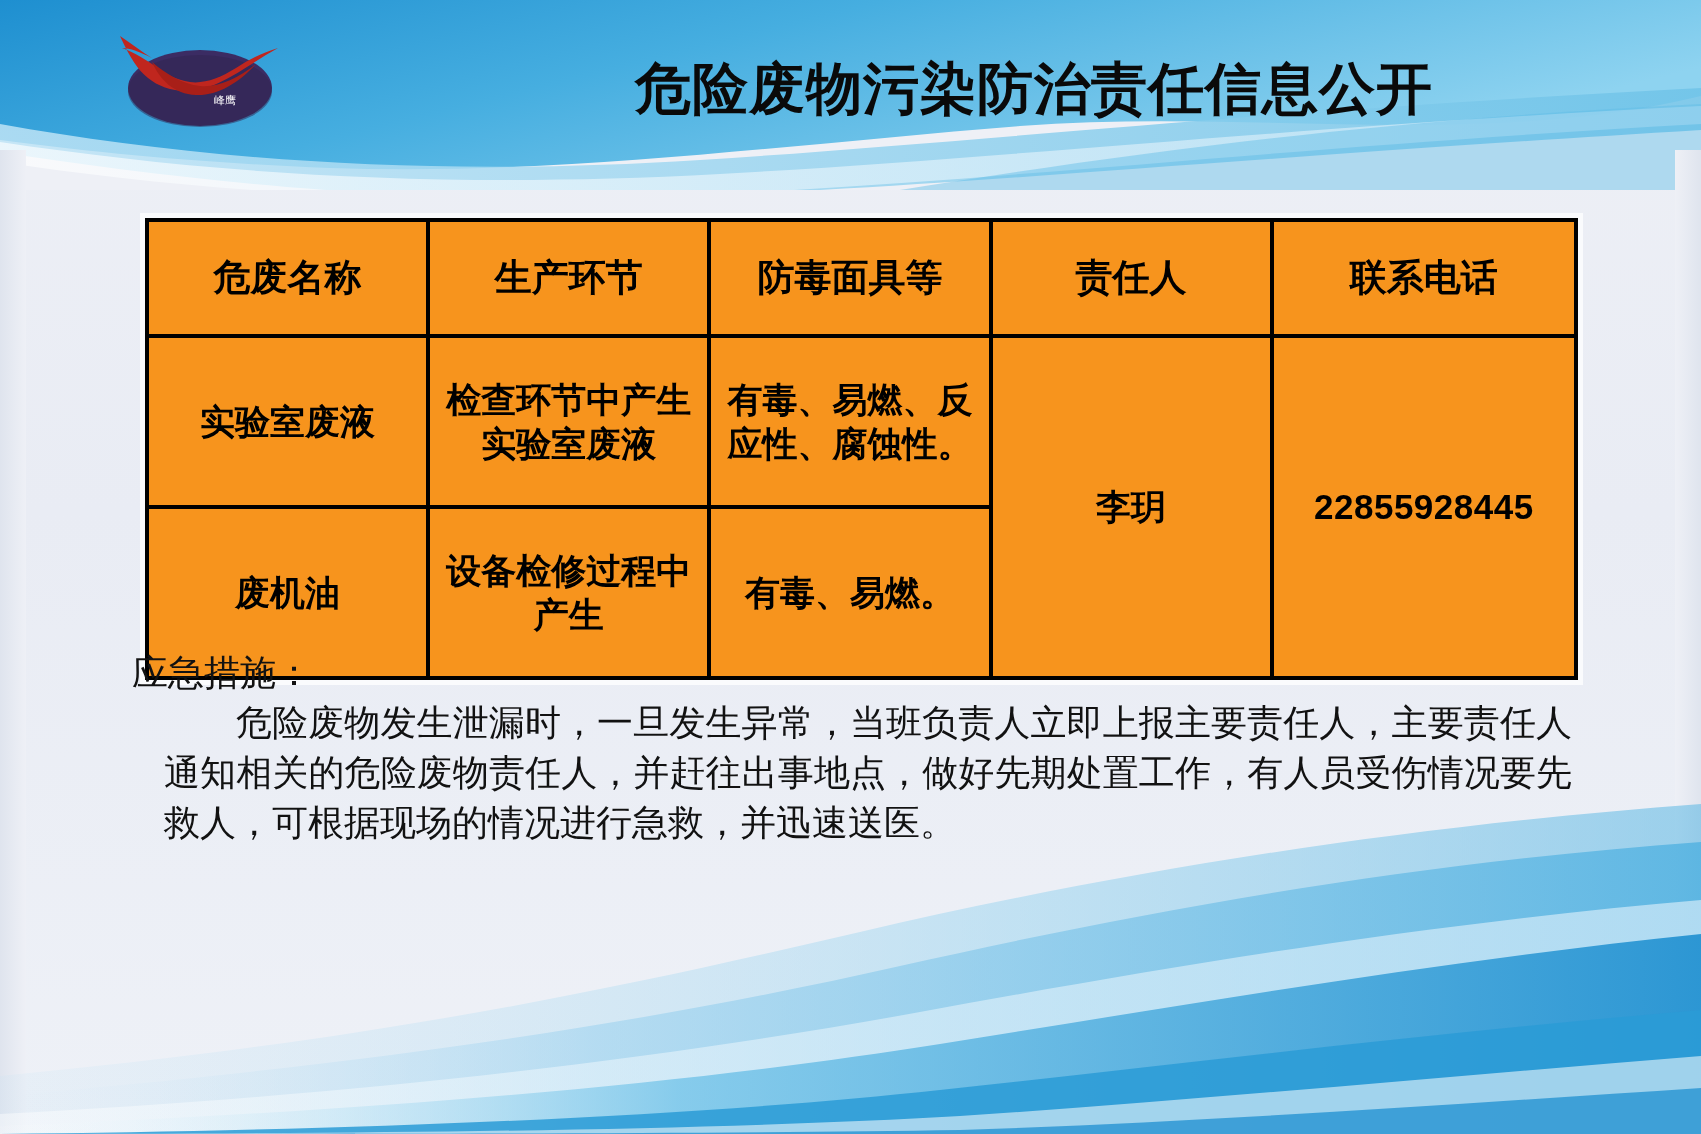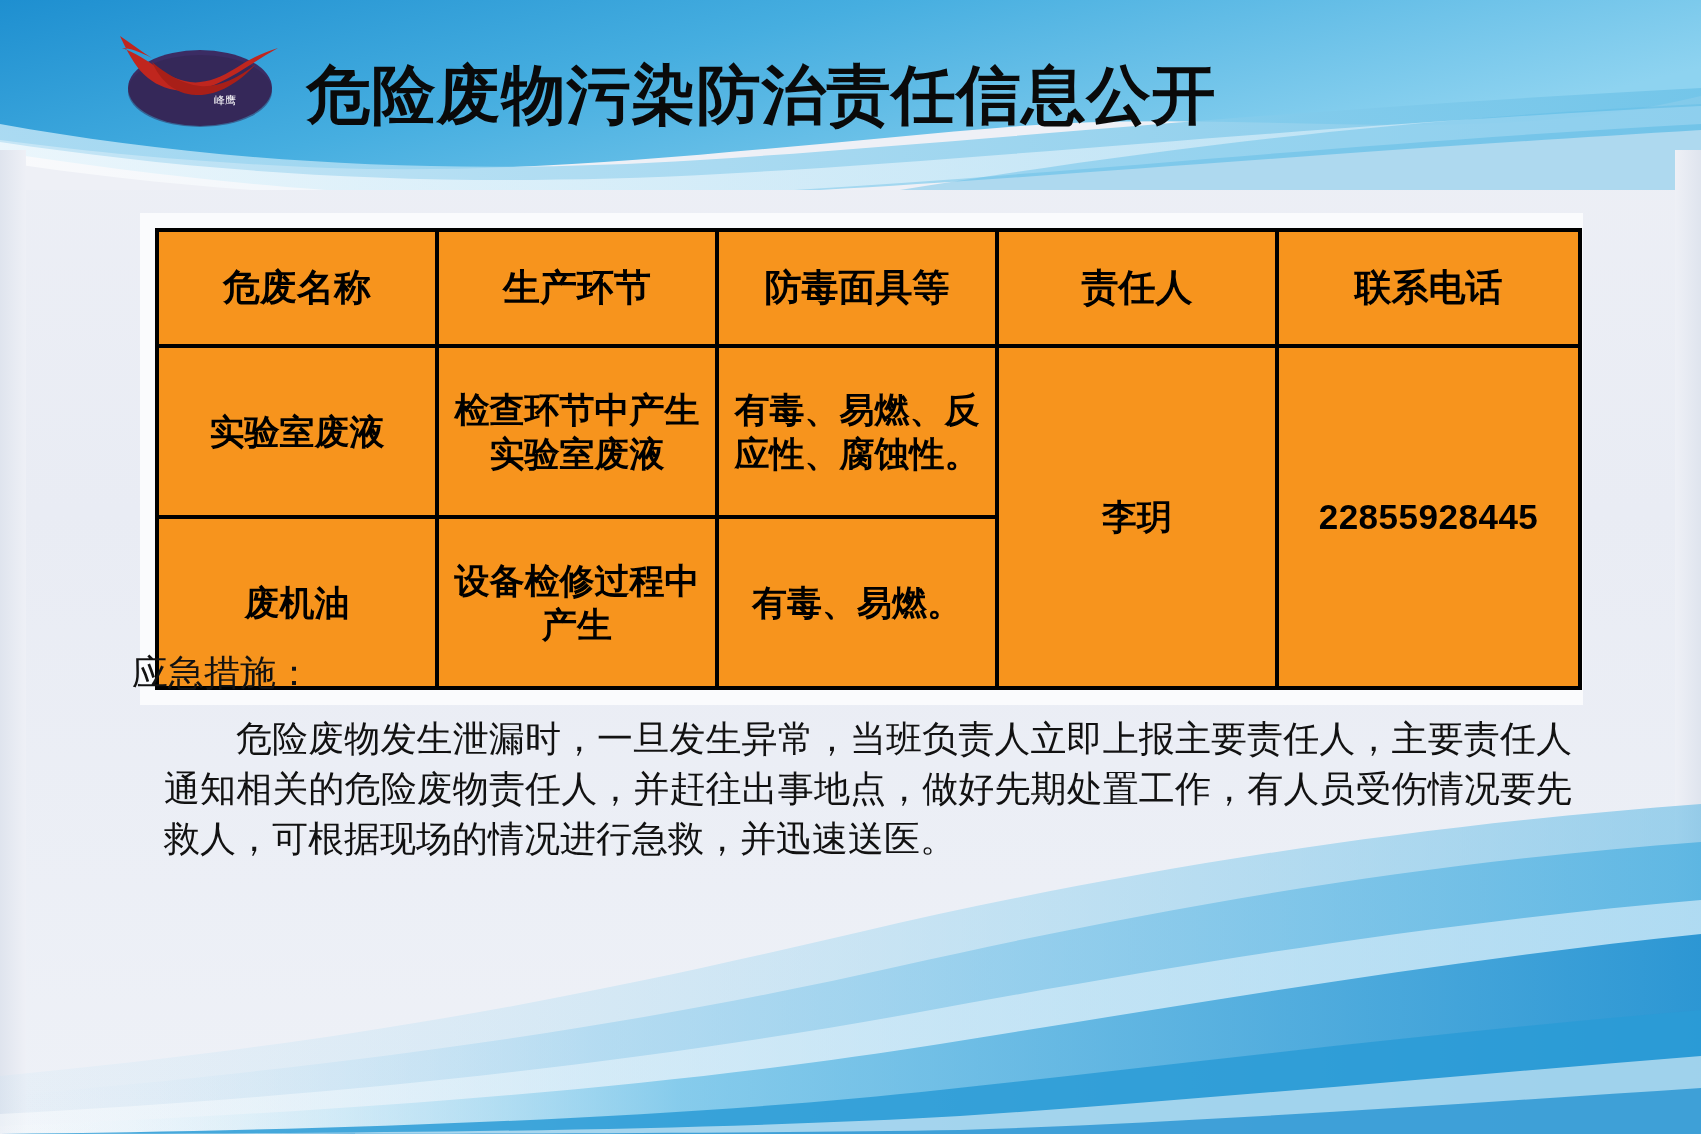--- a/index.html
+++ b/index.html
@@ -35,39 +35,39 @@
     top: 18px;
     width: 180px;
     height: 115px;
   }
 
   .title {
     position: absolute;
     left: 0;
     top: 52px;
     width: 1433px;
-    text-align: center;
+    text-align: right;
     font-family: "Liberation Sans", "DejaVu Sans", sans-serif;
     font-weight: bold;
-    font-size: 64px;
+    font-size: 56px;
     letter-spacing: 1px;
     color: #0a0a0a;
     padding-left: 90px;
     box-sizing: border-box;
     white-space: nowrap;
   }
 
   
   .table-shell {
     position: absolute;
     left: 140px;
     top: 213px;
     width: 1443px;
     background: #fafbfd;
-    padding: 15px;
+    padding: 5px;
     box-sizing: border-box;
   }
   table.hw {
     border-collapse: collapse;
     width: 100%;
     table-layout: fixed;
     background: #F7941D;
   }
   table.hw td, table.hw th {
     border: 4px solid #000000;
@@ -113,21 +113,21 @@
     top: 648px;
     width: 1440px;
     color: #121212;
     font-family: "Liberation Serif", "DejaVu Serif", serif;
     font-size: 36px;
     line-height: 50px;
     z-index: 5;
   }
   .emg-title {
     font-size: 36px;
-    margin-bottom: 16px;
+    margin-bottom: 0;
   }
   .emg-para {
     text-indent: 72px;
     text-align: justify;
     text-justify: inter-character;
     margin-left: 32px;
   }
 
   
   .bottom-wrap {

